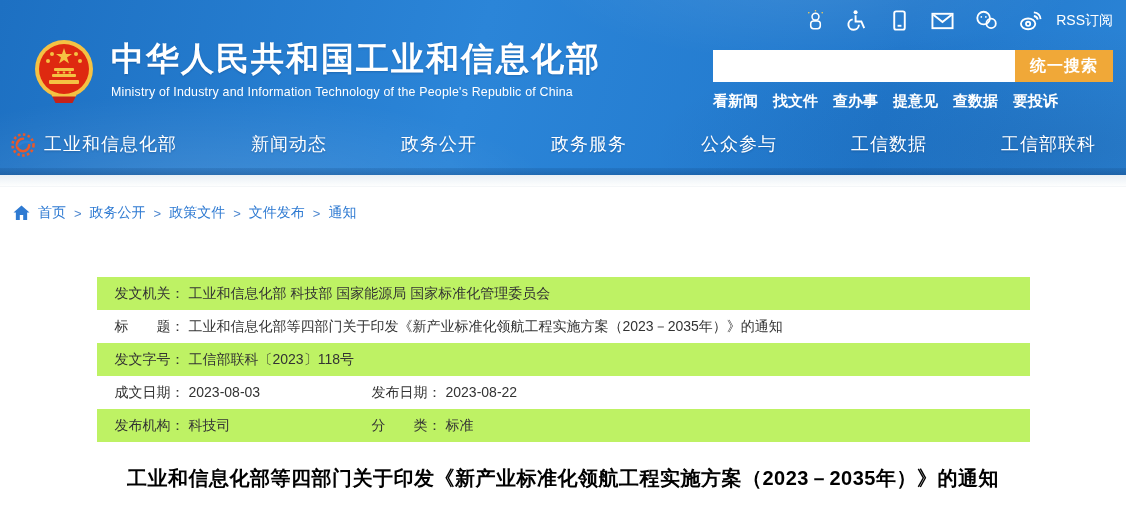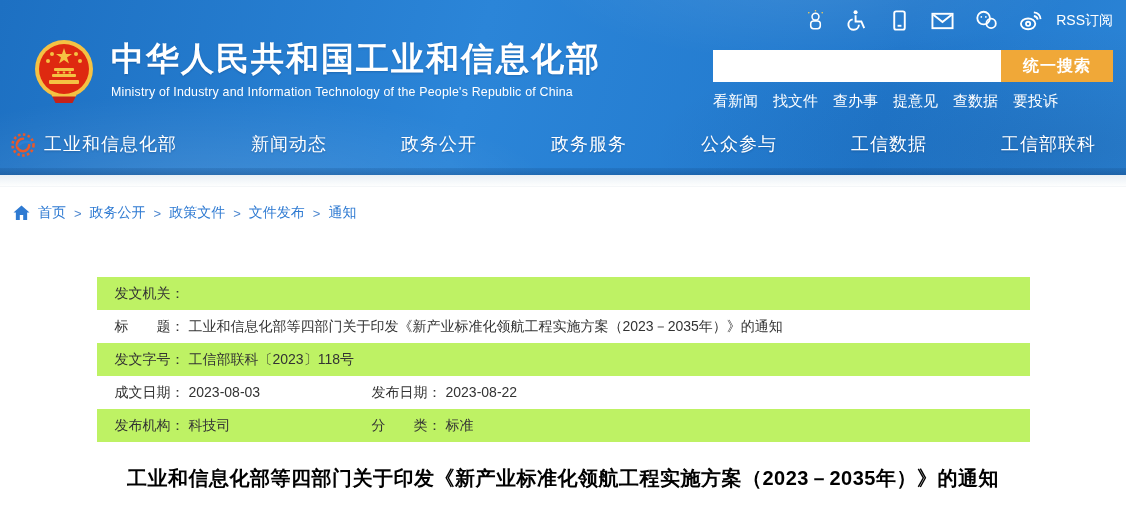--- a/index.html
+++ b/index.html
@@ -21,23 +21,23 @@
   .brand { position:absolute; left:32px; top:36px; display:flex; align-items:flex-start; gap:15px; z-index:2; }
   .emblem { width:64px; height:72px; }
   .brand-text { padding-top:4px; }
   .site-title { color:#fff; font-size:33px; font-weight:bold; letter-spacing:2px; line-height:38px;
     text-shadow:0 1px 2px rgba(0,40,90,.25); }
   .site-subtitle { color:#fff; font-size:12.4px; margin-top:7px; letter-spacing:.2px; }
 
   .search-area { position:absolute; right:13px; top:50px; width:400px; z-index:3; }
   .search-row { display:flex; height:32px; }
   .search-input { flex:1; border:none; outline:none; background:#fff; padding:0 10px; font-size:14px; }
-  .search-button { width:112px; border:none; background:#f0a838; color:#fff; font-size:16px; font-weight:bold;
+  .search-button { width:98px; border:none; background:#f0a838; color:#fff; font-size:16px; font-weight:bold;
     letter-spacing:1px; cursor:pointer; font-family:Liberation Mono, monospace; }
-  .quick-links { display:flex; gap:15px; margin-top:10px; }
+  .quick-links { display:flex; gap:15px; margin-top:10px;font-weight:bold; }
   .quick-links a { color:#fff; font-size:15px; text-decoration:none; white-space:nowrap; }
 
   .main-nav { position:absolute; left:0; right:0; bottom:7px; height:48px; display:flex; align-items:center;
     justify-content:space-between; padding:0 30px 0 44px; z-index:2; }
   .main-nav a { color:#fff; font-size:18px; text-decoration:none; letter-spacing:1px;
     text-shadow:0 1px 2px rgba(0,40,90,.3); white-space:nowrap; }
   .nav-logo { position:absolute; left:8px; bottom:15px; width:30px; height:30px; z-index:3; }
   .nav-strip { position:absolute; left:0; right:0; bottom:0; height:7px;
     background:linear-gradient(rgba(18,75,135,.20), rgba(8,45,95,.30)); }
 
@@ -187,20 +187,21 @@
     <span class="crumb-sep">&gt;</span>
     <a href="#">文件发布</a>
     <span class="crumb-sep">&gt;</span>
     <a href="#">通知</a>
   </div>
 
   <div class="meta-table">
     <div class="meta-row gray">
       <div class="meta-cell">
         <span class="meta-label">发文机关：</span>
+        <span class="meta-value">工业和信息化部 科技部 国家能源局 国家标准化管理委员会</span>
       </div>
     </div>
     <div class="meta-row">
       <div class="meta-cell">
         <span class="meta-label">标　　题：</span>
         <span class="meta-value">工业和信息化部等四部门关于印发《新产业标准化领航工程实施方案（2023－2035年）》的通知</span>
       </div>
     </div>
     <div class="meta-row gray">
       <div class="meta-cell">

